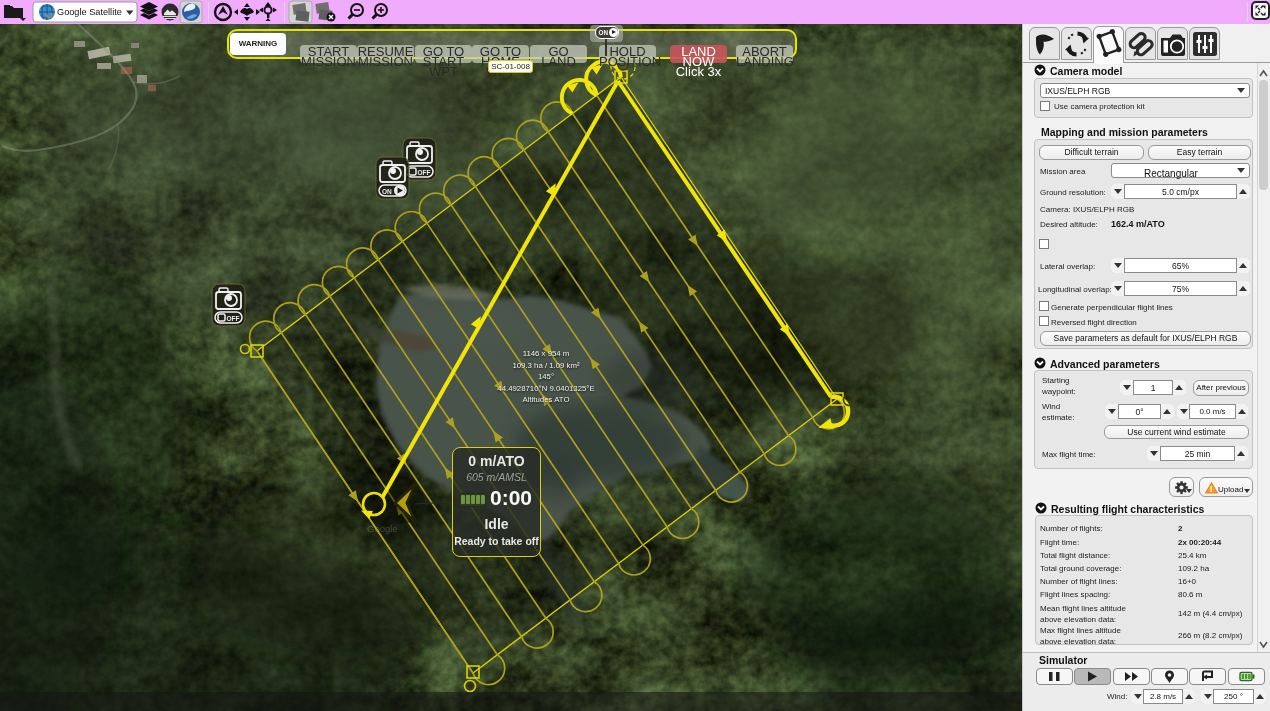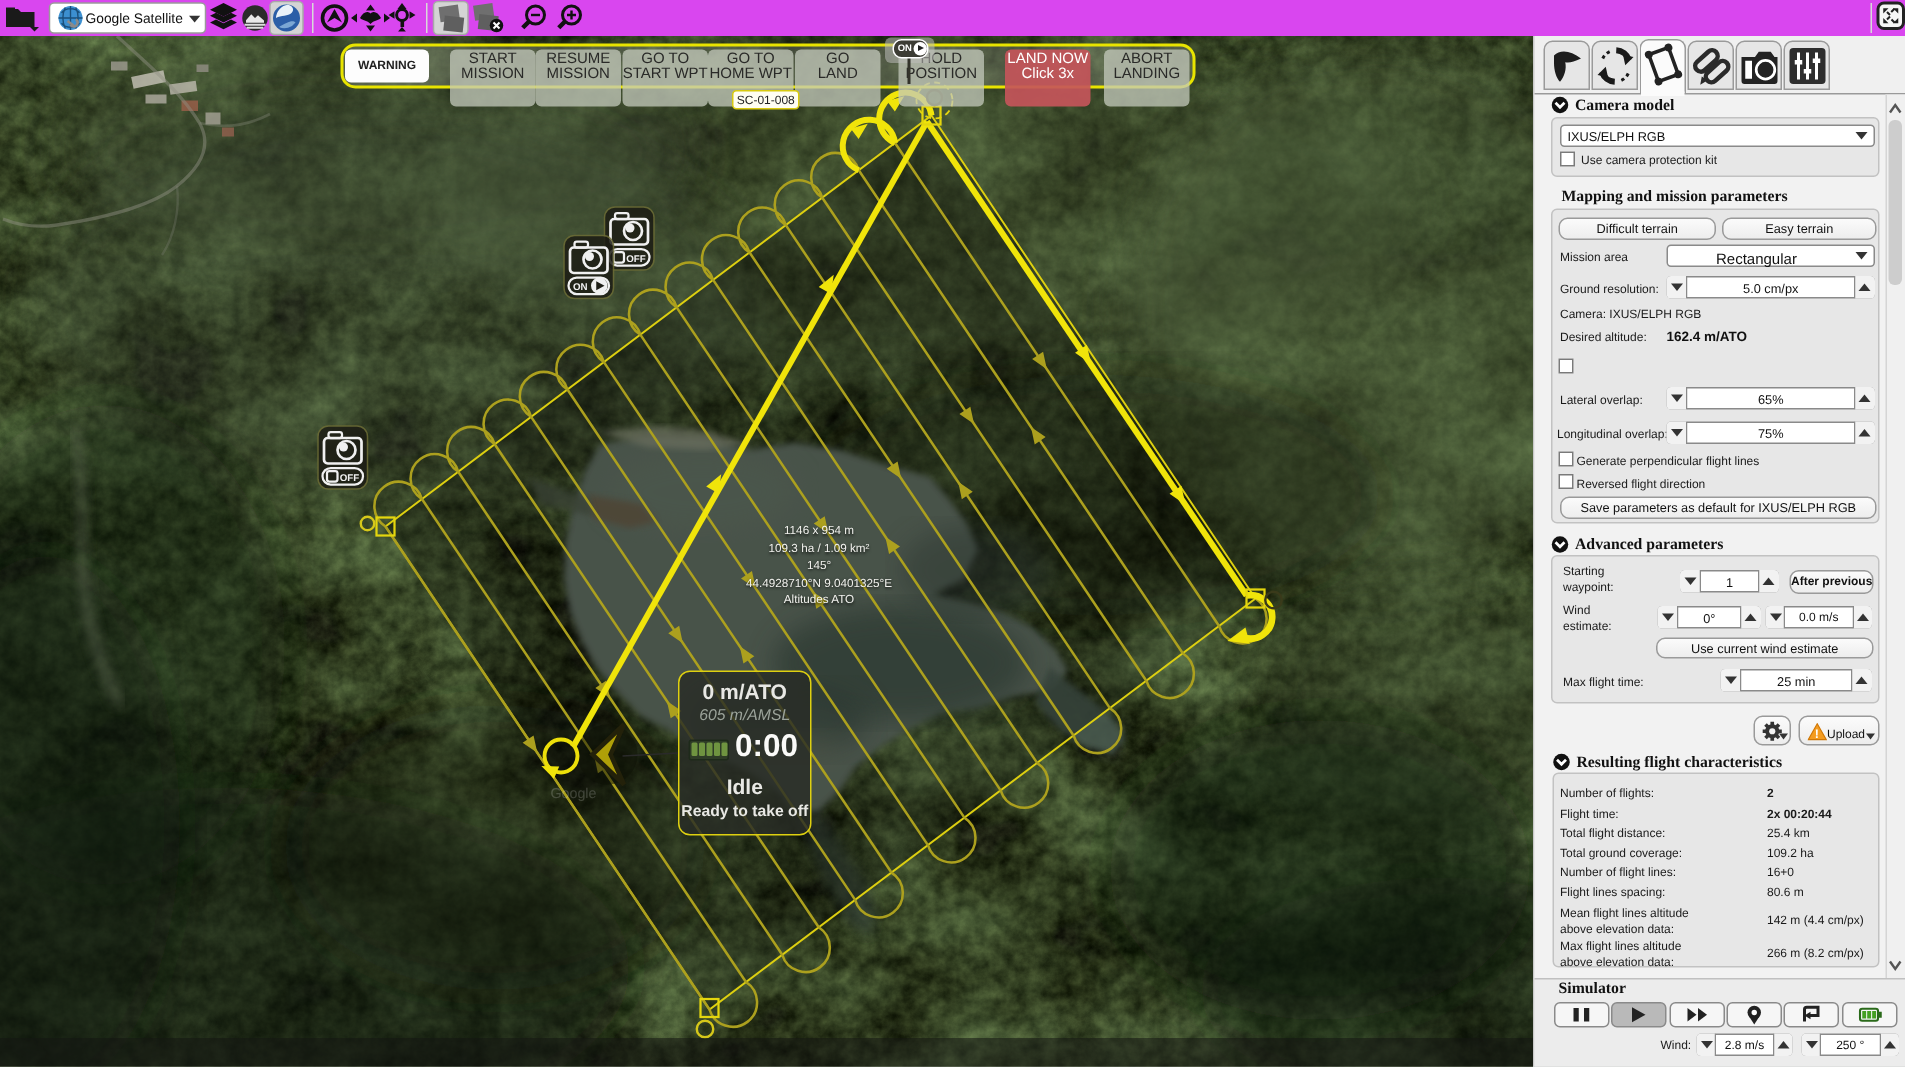--- a/index.html
+++ b/index.html
@@ -1,26 +1,26 @@
 <!DOCTYPE html>
 <html><head>
 <meta charset="utf-8">
 <style>
 * { margin:0; padding:0; box-sizing:border-box; }
 html,body { width:1270px; height:711px; overflow:hidden; background:#f0f0f0;
   font-family:"Liberation Sans", sans-serif; }
 #stage { position:absolute; left:0; top:0; width:1270px; height:711px; }
-#toolbar { position:absolute; left:0; top:0; width:1270px; height:24px; background:#d946ef; }
+#toolbar { position:absolute; left:0; top:0; width:1270px; height:24px; background:#f0abfc; }
 #map { position:absolute; left:0; top:24px; width:1022px; height:687px; background:#232d1b; overflow:hidden; }
 #sidebar { position:absolute; left:1022px; top:24px; width:248px; height:687px; background:#f0f0f0; border-left:1px solid #c9c9c9; }
 .abs { position:absolute; }
-.btn2 { top:9px; width:57px; height:38px; background:rgba(196,201,188,0.75); border-radius:4px;
-  color:#2a2a28; font-size:10px; text-align:center; line-height:10px; padding-top:2px; }
+.btn2 { top:21px; width:57px; height:18px; background:rgba(196,201,188,0.75); border-radius:4px;
+  color:#2a2a28; font-size:13px; text-align:center; line-height:10px; padding-top:2px; }
 .bbar { position:absolute; top:6px; width:4px; height:9px; background:#6f9440; border-radius:1px; display:inline-block; }
-.hdr { font-size:10.5px; font-weight:bold; color:#111; white-space:nowrap;font-family:Liberation Serif, serif; }
+.hdr { font-size:10.5px; font-weight:bold; color:#111; white-space:nowrap; }
 .lbl { font-size:8px; color:#1a1a1a; line-height:10.5px; white-space:nowrap; }
 .lblw { font-size:8px; color:#1a1a1a; line-height:10.5px; }
 .grp { background:#e7e7e7; border:1px solid #c2c2c2; border-radius:4px; }
 .pbtn { background:linear-gradient(#fbfbfb,#ededed); border:1px solid #9a9a9a; border-radius:6px;
   font-size:8.5px; color:#111; text-align:center; line-height:13px; white-space:nowrap; }
 .tri-d { width:0; height:0; border-top:5px solid #333; border-left:4px solid transparent; border-right:4px solid transparent; }
 .tri-u { width:0; height:0; border-bottom:5px solid #333; border-left:4px solid transparent; border-right:4px solid transparent; }
 </style>
 </head>
 <body>
@@ -487,21 +487,21 @@
 
 <div class="abs grp" style="left:11px;top:346px;width:219px;height:99px;"></div>
 
 <div class="abs lblw" style="left:19px;top:352px;width:70px;">Starting<br>waypoint:</div>
 <div class="abs" style="left:97px;top:356px;width:66px;height:15px;border:1px solid #8a8a8a;border-radius:3px;background:#fff;"></div>
       <div class="abs" style="left:97px;top:356px;width:14px;height:15px;border-right:1px solid #8a8a8a;background:#f2f2f2;border-radius:3px 0 0 3px;"></div>
       <div class="abs tri-d" style="left:100.0px;top:361px;"></div>
       <div class="abs" style="left:149px;top:356px;width:14px;height:15px;border-left:1px solid #8a8a8a;background:#f2f2f2;border-radius:0 3px 3px 0;"></div>
       <div class="abs tri-u" style="left:152.0px;top:361px;"></div>
       <div class="abs" style="left:111px;top:359px;width:38px;text-align:center;font-size:8.5px;color:#111;white-space:nowrap;">1</div>
-<div class="abs pbtn" style="left:170px;top:356px;width:56px;height:16px;line-height:14px;font-size:8px;font-weight:bold;">After previous</div>
+<div class="abs pbtn" style="left:170px;top:356px;width:56px;height:16px;line-height:14px;font-size:8px;">After previous</div>
 
 <div class="abs lblw" style="left:19px;top:378px;width:70px;">Wind<br>estimate:</div>
 <div class="abs" style="left:82px;top:380px;width:69px;height:15px;border:1px solid #8a8a8a;border-radius:3px;background:#fff;"></div>
       <div class="abs" style="left:82px;top:380px;width:14px;height:15px;border-right:1px solid #8a8a8a;background:#f2f2f2;border-radius:3px 0 0 3px;"></div>
       <div class="abs tri-d" style="left:85.0px;top:385px;"></div>
       <div class="abs" style="left:137px;top:380px;width:14px;height:15px;border-left:1px solid #8a8a8a;background:#f2f2f2;border-radius:0 3px 3px 0;"></div>
       <div class="abs tri-u" style="left:140.0px;top:385px;"></div>
       <div class="abs" style="left:96px;top:383px;width:41px;text-align:center;font-size:8.5px;color:#111;white-space:nowrap;">0°</div>
 <div class="abs" style="left:154px;top:380px;width:71px;height:15px;border:1px solid #8a8a8a;border-radius:3px;background:#fff;"></div>
       <div class="abs" style="left:154px;top:380px;width:13px;height:15px;border-right:1px solid #8a8a8a;background:#f2f2f2;border-radius:3px 0 0 3px;"></div>

